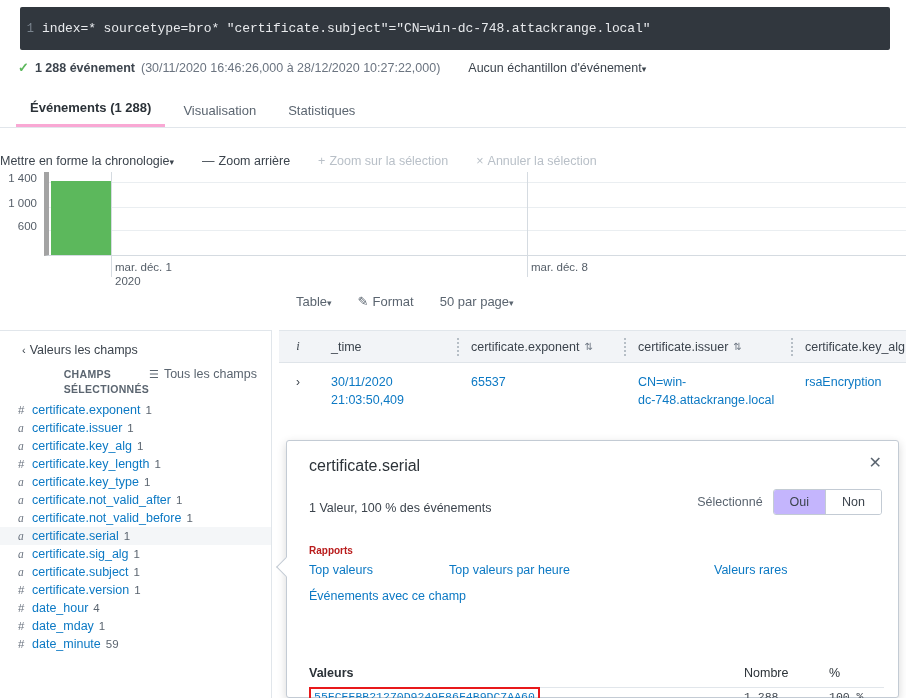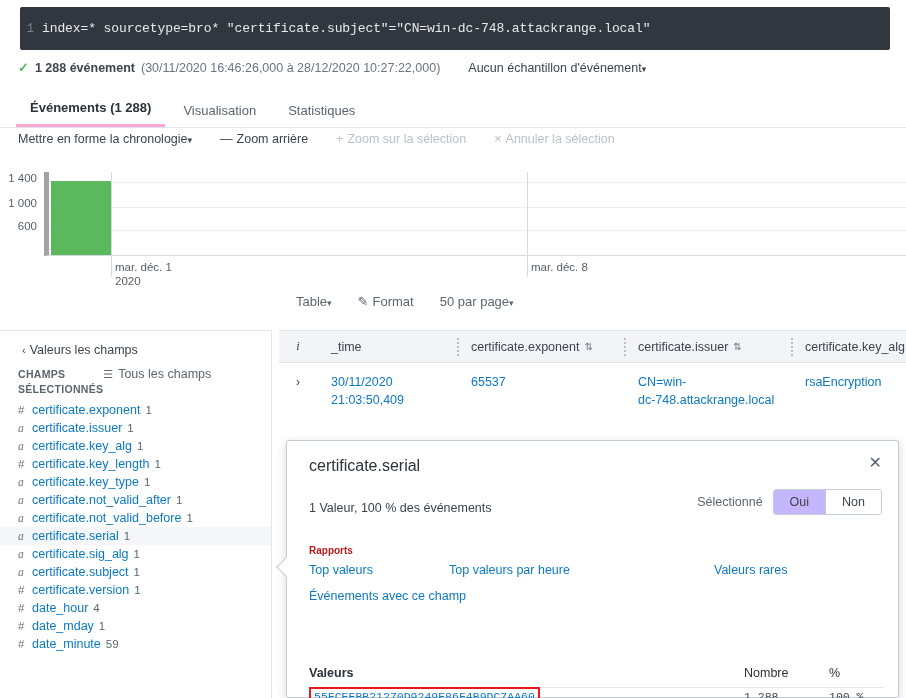--- a/index.html
+++ b/index.html
@@ -51,21 +51,21 @@
     display: flex; align-items: flex-end; padding-left: 16px; gap: 4px;
   }
   .tab {
     padding: 6px 14px 9px 14px; font-size: 13px; color: #5b6570; cursor: pointer;
   }
   .tab.active { color: #2b3238; font-weight: bold; border-bottom: 3px solid #f9a8d4; }
 
   
   .tl-toolbar {
     position: absolute; left: 0; top: 132px; width: 737px; height: 36px;
-    display: flex; align-items: flex-start; padding-left: 18px; gap: 28px;
+    display: flex; align-items: flex-end; gap: 28px;
     font-size: 12.5px;
   }
   .tl-btn { color: #3c444d; cursor: pointer; white-space: nowrap; }
   .tl-btn.disabled { color: #b9c0c8; cursor: default; }
   .tl-sym { margin-right: 4px; }
 
   
   .chart-wrap { position: absolute; left: 0; top: 168px; width: 906px; height: 120px; }
   .y-labels {
     position: absolute; left: 0; top: 0; width: 42px; height: 84px;
@@ -96,21 +96,21 @@
   .sidebar {
     position: absolute; left: 0; top: 330px; width: 272px; height: 368px;
     border-top: 1px solid #e1e6eb; border-right: 1px solid #e1e6eb;
     background: #fff;
   }
   .hide-fields {
     padding: 12px 0 8px 22px; font-size: 12.5px; color: #3c444d; cursor: pointer;
   }
   .chev-l { font-size: 11px; margin-right: 4px; }
   .fields-head {
-    display: flex; justify-content: flex-start; align-items: flex-start;
+    display: flex; justify-content: flex-end; align-items: flex-start;
     padding: 2px 14px 2px 18px;
   }
   .champs-label {
     font-size: 10.5px; font-weight: bold; color: #5b6570;
     letter-spacing: 0.3px; line-height: 15px; text-transform: uppercase;
   }
   .all-fields { font-size: 12.5px; color: #5b6570; cursor: pointer; white-space: nowrap; }
   .list-icon { margin-right: 5px; font-size: 11px; }
   .field-list { margin-top: 2px; }
   .field-row {

